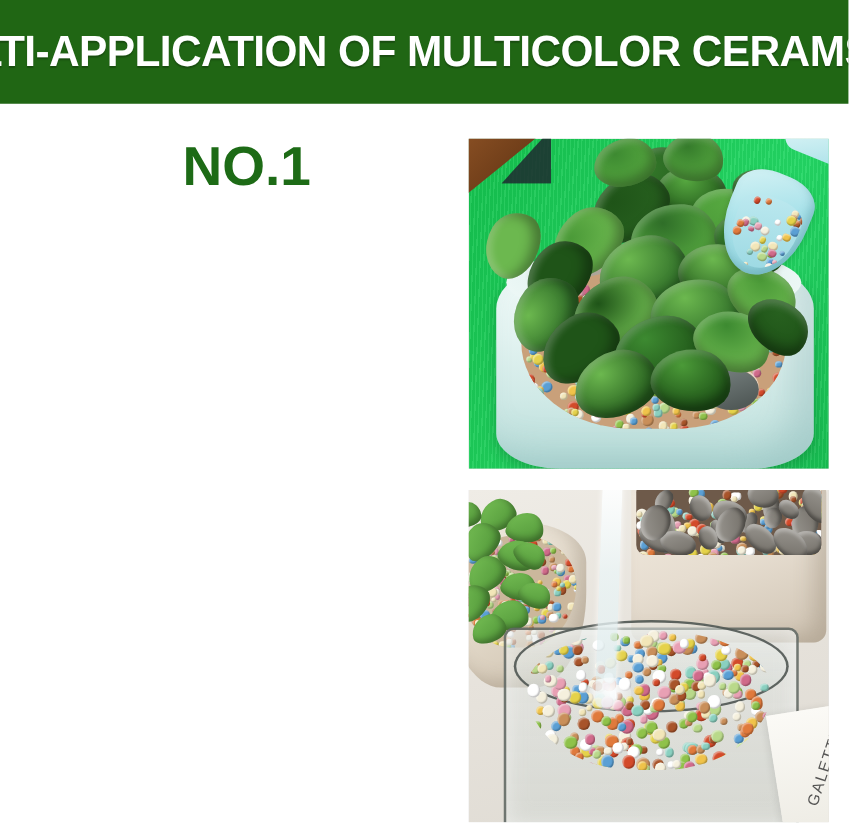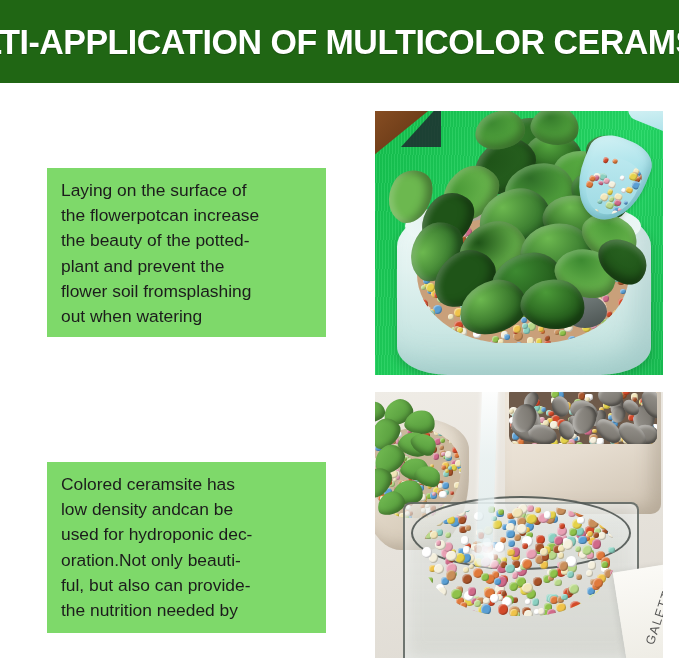--- a/index.html
+++ b/index.html
@@ -328,27 +328,22 @@
 </style>
 </head>
 <body>
 
 <div id="page">
 
   <div id="header-banner">
     <div id="header-title">MULTI-APPLICATION OF MULTICOLOR CERAMSITE</div>
   </div>
 
-
-  <div id="no1-panel" class="text-panel">Laying on the surface of
-the flowerpotcan increase
-the beauty of the potted-
-plant and prevent the
-flower soil fromsplashing
-out when watering</div>
+  <div id="no1-heading" class="section-number">NO.1</div>
+
 
   <div id="photo-top" class="photo">
     <div class="photo-inner">
       <div class="bg-mat"></div>
       <div class="mat-corner"></div>
       <div class="mat-corner2"></div>
 
       <div class="pot"></div>
       <div class="pot-rim"></div>
       <div class="pot-hole2"></div>
@@ -732,26 +727,20 @@
             <span class="pb" style="left:79.8%;top:39.4%;width:6.2px;height:6.2px;background:#f0c34a;"></span>
             <span class="pb" style="left:36.0%;top:76.9%;width:5.2px;height:5.2px;background:#8ad0c0;"></span>
             <span class="pb" style="left:6.4%;top:45.6%;width:5.7px;height:5.7px;background:#e07a3c;"></span>
             <span class="pb" style="left:77.9%;top:78.6%;width:4.9px;height:4.9px;background:#e8a0b4;"></span>
           </div>
       </div>
     </div>
   </div>
 
 
-  <div id="no2-panel" class="text-panel">Colored ceramsite has
-low density andcan be
-used for hydroponic dec-
-oration.Not only beauti-
-ful, but also can provide-
-the nutrition needed by</div>
 
   <div id="photo-bottom" class="photo">
     <div class="photo-inner">
       <div class="bg-wall"></div>
 
       <div class="back-pot"></div>
       <div class="back-pot-top">
         <div class="pebbles" id="pebbles-backpot">
             <span class="pb" style="left:24.4%;top:96.3%;width:4.8px;height:4.8px;background:#c98f5a;"></span>
             <span class="pb" style="left:18.4%;top:35.2%;width:7.8px;height:7.8px;background:#b9d98a;"></span>

